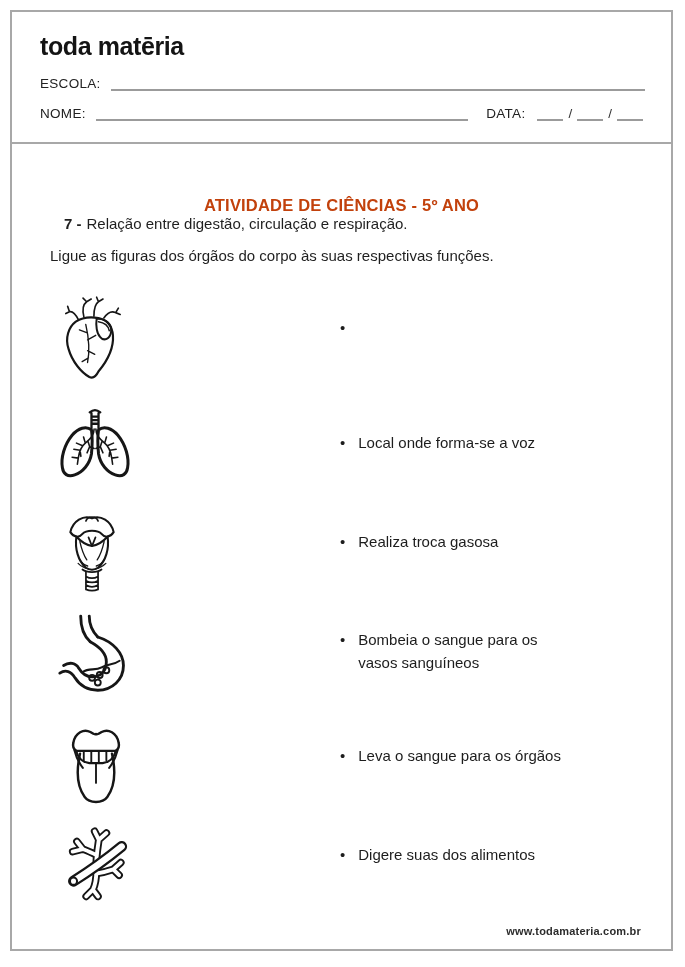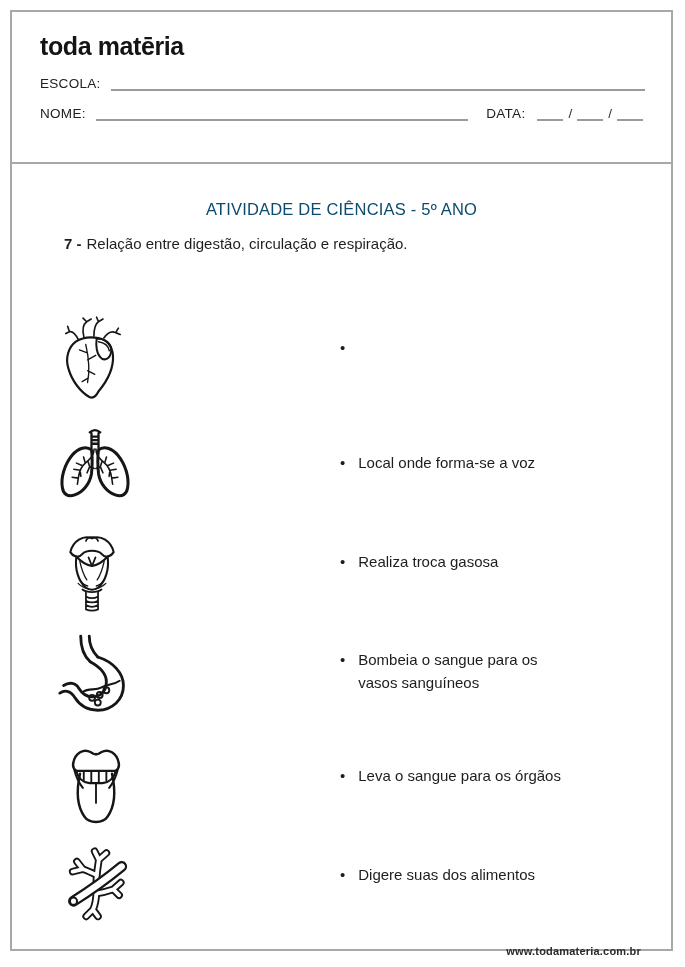--- a/index.html
+++ b/index.html
@@ -6,33 +6,33 @@
   html,body { background:#ffffff; }
   .page {
     position:relative; width:685px; height:967px; background:#fff;
     font-family:"Liberation Sans", sans-serif; color:#1f1f1f; overflow:hidden;
   }
   .frame {
     position:absolute; left:10px; top:10px; width:663px; height:941px;
     border:2px solid #a8a8a8; background:#fff;
   }
   
-  .header { height:152px; border-bottom:2px solid #a8a8a8; padding:20px 26px 0 28px; }
+  .header { height:132px; border-bottom:2px solid #a8a8a8; padding:20px 26px 0 28px; }
   .logo { font-size:25px; font-weight:700; letter-spacing:-0.4px; color:#141414; }
   .form-row { display:flex; align-items:flex-end; margin-top:15px; font-size:13.5px; color:#222;justify-content:center; }
   .form-label { white-space:nowrap; padding-right:10px; letter-spacing:0.3px; }
   .fill-line { flex:1 1 auto; border-bottom:2px solid #9b9b9b; height:15px; }
   .date-label { margin-left:18px; }
   .date-group { display:flex; align-items:flex-end; }
   .date-seg { width:26px; border-bottom:2px solid #9b9b9b; height:15px; margin:0 2px; }
   .slash { margin:0 3px; color:#333; }
   
   .body { position:relative; height:803px; }
-  .title { position:absolute; top:36px; left:0; right:0; text-align:center;
-           font-size:16.5px; font-weight:400; letter-spacing:0.2px; color:#0c4a6e; }
+  .title { position:absolute; top:52px; left:0; right:0; text-align:center;
+           font-size:16.5px; font-weight:700; letter-spacing:0.2px; color:#c2410c; }
   .question { position:absolute; top:71px; left:52px; right:30px; font-size:15px; }
   .qnum { font-weight:700; margin-right:5px; }
   .instruction { position:absolute; top:103px; left:38px; right:30px; font-size:15px; }
   .organ-figure { position:absolute; }
   .organ-figure svg { display:block; }
   .fn-item { position:absolute; left:328px; display:flex; gap:13px;
              font-size:15px; line-height:23px; color:#1d1d1d; }
   .fn-bullet { font-size:15px; }
   .fn-text { white-space:pre-line; max-width:300px; }
   .footer { position:absolute; right:30px; bottom:10px; font-size:11px;
@@ -62,20 +62,21 @@
           <span class="date-seg"></span>
           <span class="slash">/</span>
           <span class="date-seg"></span>
         </span>
       </div>
     </header>
 
     <main class="body">
       <h1 class="title">ATIVIDADE DE CIÊNCIAS - 5º ANO</h1>
       <p class="question"><span class="qnum">7 -</span><span>Relação entre digestão, circulação e respiração.</span></p>
+      <p class="instruction">Ligue as figuras dos órgãos do corpo às suas respectivas funções.</p>
 
       <div class="organ-figure" style="left:52px; top:150px;">
         <svg width="58" height="88" viewBox="0 0 64 92">
           <path stroke-width="2.4" d="M13,28 C5,34 1,46 5,58 C9,72 19,84 28,89 C32,91 35,89 38,83 C48,71 55,57 54,43 C53,32 47,26 38,24 C27,22 19,24 13,28 Z"></path>
           <path stroke-width="2.2" d="M36,25 C46,24 53,31 52,39 C51,47 44,50 40,45 C36,41 35,32 36,25"></path>
           <path stroke-width="1.6" d="M38,28 C45,29 49,33 50,38"></path>
           <path stroke-width="1.8" d="M16,26 C13,20 10,16 6,17 M6,17 L4,11 M6,17 L2,19"></path>
           <path stroke-width="1.8" d="M22,23 C20,15 21,9 25,6 M25,6 L21,2 M25,6 L30,3"></path>
           <path stroke-width="1.8" d="M33,22 C33,14 35,8 38,6 M38,6 L36,1 M38,6 L43,3"></path>
           <path stroke-width="1.8" d="M44,24 C48,18 53,16 57,18 M57,18 L60,13 M57,18 L62,20"></path>

